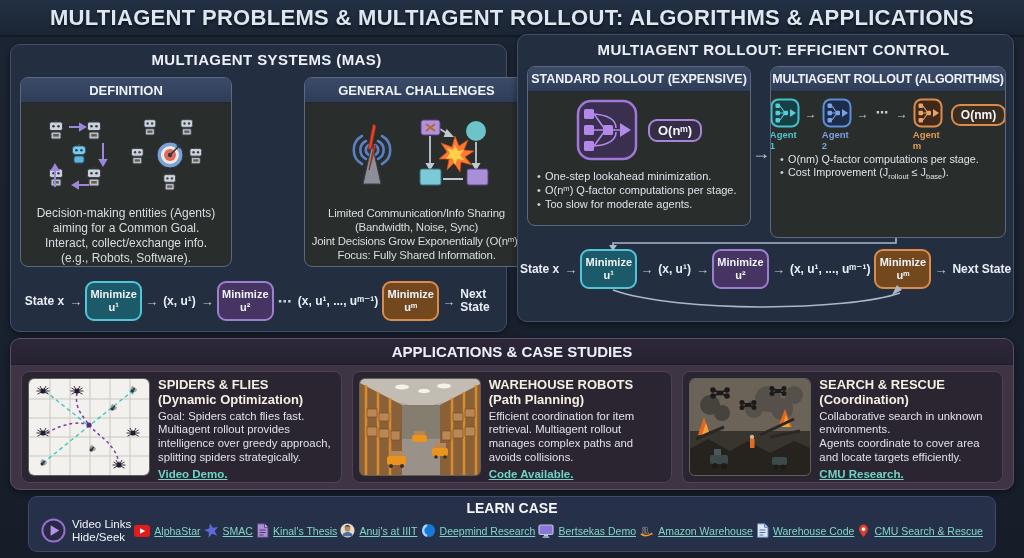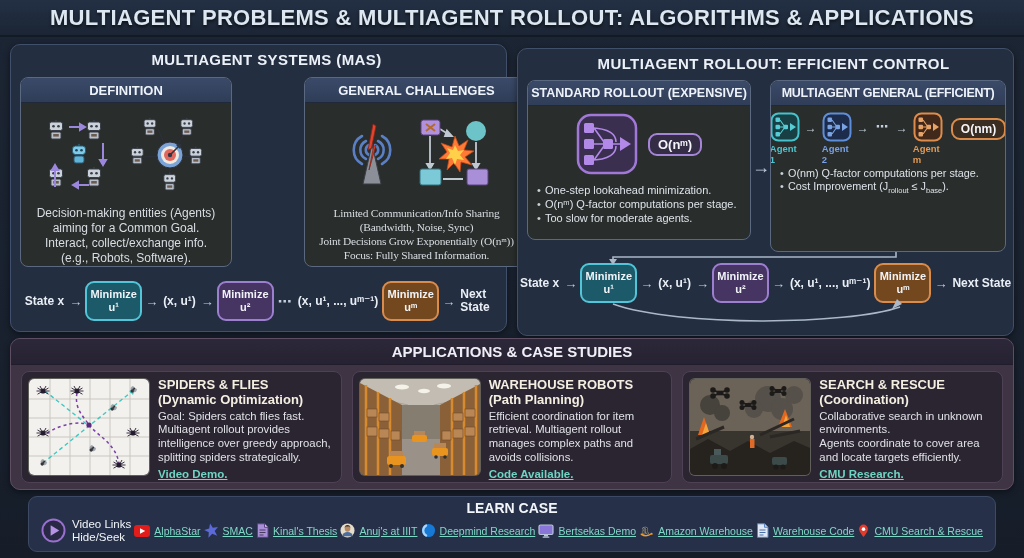--- a/index.html
+++ b/index.html
@@ -12,33 +12,33 @@
   .top-header{position:absolute;left:0;top:0;width:1024px;height:37px;
     background:linear-gradient(180deg,#233044,#1b2534);border-bottom:2px solid #121a26;
     display:flex;align-items:center;justify-content:center;}
   .top-header h1{margin:0;font-size:22px;font-weight:bold;color:#dde7f1;
     letter-spacing:.3px;text-shadow:0 2px 3px rgba(0,0,0,.6);white-space:nowrap;}
 
   
   .panel{position:absolute;background:#232e41;border:1px solid #41506a;border-radius:10px;
     box-shadow:0 2px 6px rgba(0,0,0,.45);}
   #mas-panel{left:10px;top:44px;width:497px;height:288px;}
-  #rollout-panel{left:517px;top:48px;width:497px;height:288px;}
+  #rollout-panel{left:517px;top:34px;width:497px;height:288px;}
   .panel-title{text-align:center;font-weight:bold;font-size:15px;color:#ecf1f8;
     padding-top:6px;letter-spacing:.4px;padding-left:16px;}
 
   .sub-card{position:absolute;background:#292d2b;border:1px solid #5a6880;border-radius:8px;overflow:hidden;}
   .sub-card-header{height:25px;background:linear-gradient(180deg,#3b4a68,#2f3d58);
     display:flex;align-items:center;justify-content:center;color:#eef3fa;font-weight:bold;font-size:13px;
     border-bottom:1px solid #20293a;white-space:nowrap;}
   #definition-card{left:9px;top:32px;width:212px;height:190px;}
   #challenges-card{left:253px;top:32px;width:225px;height:190px;margin-left:40px;}
   .icon-zone{height:100px;display:flex;align-items:center;justify-content:center;gap:16px;padding-top:6px;}
   .sub-text{text-align:center;color:#d9dee4;font-size:12px;line-height:1.24;margin-top:3px;}
-  #challenges-card .sub-text{font-size:11.4px;letter-spacing:-.2px;font-family:Liberation Serif, serif;}
+  #challenges-card .sub-text{font-size:11.4px;letter-spacing:-.2px;}
 
   #standard-card{left:9px;top:31px;width:224px;height:160px;}
   #efficient-card{left:252px;top:31px;width:236px;height:172px;}
   #standard-card .sub-card-header{font-size:12.5px;}
   #efficient-card .sub-card-header{font-size:12.5px;letter-spacing:-.3px;}
   .between-arrow{position:absolute;left:233px;top:108px;width:20px;text-align:center;
     font-size:18px;color:#c3cede;font-weight:bold;}
 
   .std-icon-row{display:flex;align-items:center;justify-content:center;gap:10px;height:72px;margin-top:2px;}
   .badge{border:2px solid;border-radius:9px;padding:2px 8px;font-weight:bold;font-size:13px;
@@ -289,21 +289,21 @@
       <ul class="bullets">
         <li>One-step lookahead minimization.</li>
         <li>O(nᵐ) Q-factor computations per stage.</li>
         <li>Too slow for moderate agents.</li>
       </ul>
     </div>
 
     <div class="between-arrow">→</div>
 
     <div class="sub-card" id="efficient-card">
-      <div class="sub-card-header">MULTIAGENT GENERAL (EFFICIENT)</div>
+      <div class="sub-card-header">MULTIAGENT ROLLOUT (ALGORITHMS)</div>
       <div class="agents-row">
         <div class="agent">
           <svg width="30" height="30" viewBox="0 0 30 30">
             <rect x="1.5" y="1.5" width="27" height="27" rx="7" fill="#173f44" stroke="#45c2cc" stroke-width="2"></rect>
             <g stroke="#56cdd6" stroke-width="1.1" fill="none">
                 <path d="M10 8 L15 15 M10 15 L15 15 M10 22 L15 15"></path>
               </g>
             <rect x="5.5" y="5.5" width="4.5" height="4.5" rx="1" fill="#56cdd6"></rect>
             <rect x="5.5" y="12.8" width="4.5" height="4.5" rx="1" fill="#56cdd6"></rect>
             <rect x="5.5" y="20" width="4.5" height="4.5" rx="1" fill="#56cdd6"></rect>

